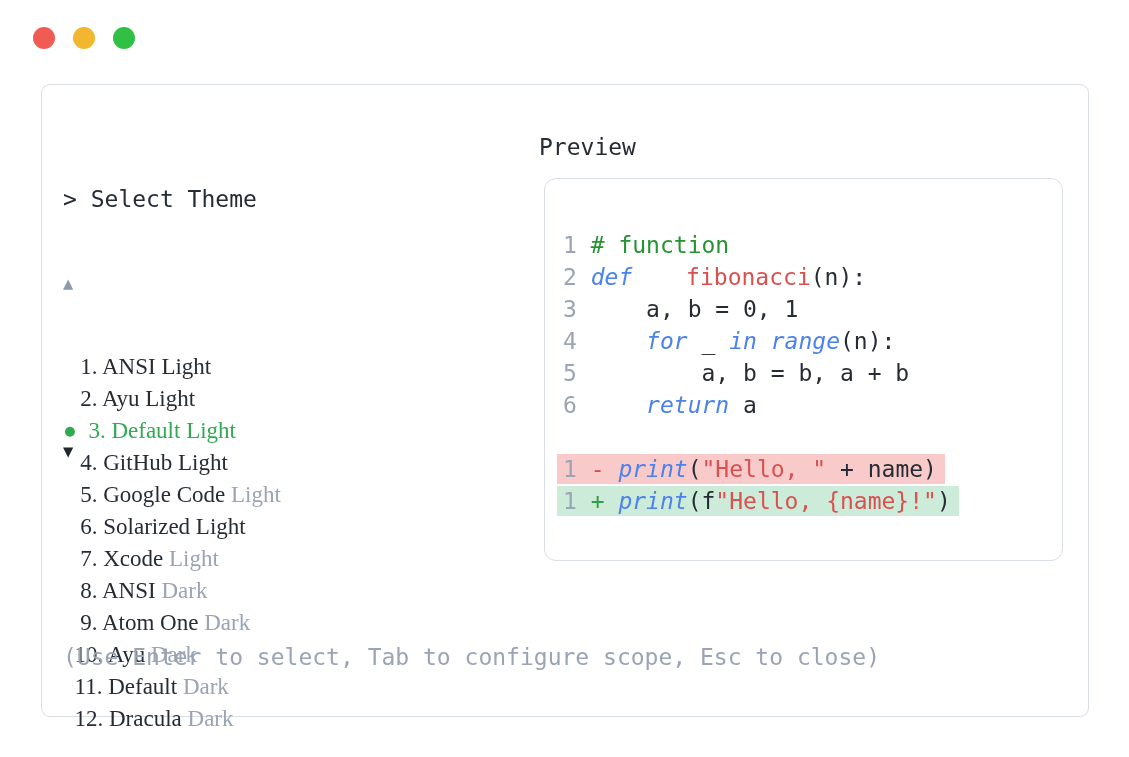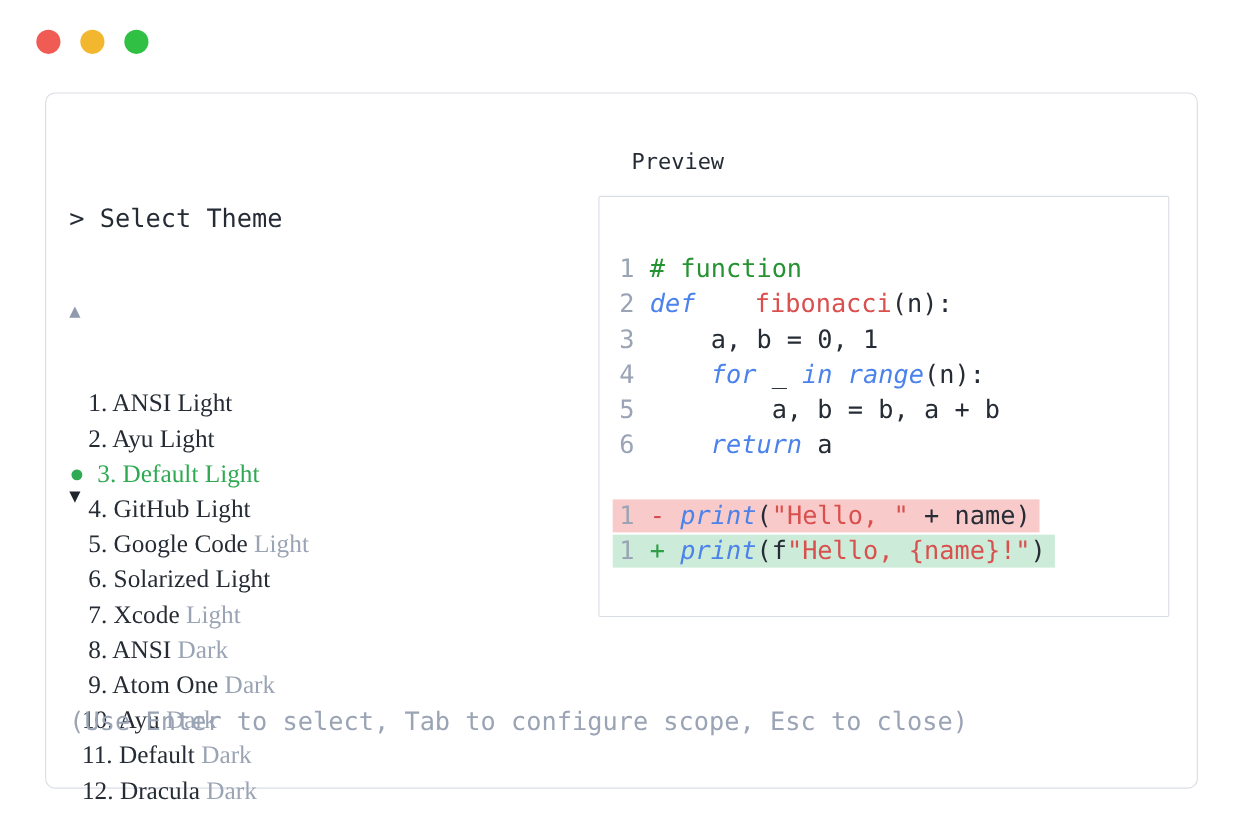--- a/index.html
+++ b/index.html
@@ -45,24 +45,24 @@
   .row{color:var(--dark);font-family:Liberation Serif, serif;}
   .row.selected{color:var(--select-green);}
   .row .muted{color:var(--muted);}
   .row .marker{color:var(--select-green);}
 
   
   .footer{position:absolute;left:21px;top:556px;height:32px;line-height:32px;
           font-size:23px;color:var(--muted);white-space:pre;}
 
   
-  .preview-label{position:absolute;left:497px;top:46px;height:32px;line-height:32px;font-size:20px;margin-left:35px;}
+  .preview-label{position:absolute;left:497px;top:46px;height:32px;line-height:32px;font-size:23px;}
   .preview-box{
     position:absolute;left:502px;top:93px;width:519px;height:383px;
-    background:#ffffff;border:1.5px solid var(--border);border-radius:2px;
+    background:#ffffff;border:1.5px solid var(--border);border-radius:12px;
   }
   .code{position:absolute;left:18px;top:50px;font-size:23px;white-space:pre;}
   .cl{height:32px;line-height:32px;}
   .tk-num{color:var(--muted);}
   .tk-plain{color:var(--dark);}
   .tk-comment{color:var(--comment);}
   .tk-kw{color:var(--keyword);font-style:italic;}
   .tk-fn{color:var(--string-red);margin-left:40px;}
   .tk-str{color:var(--string-red);}
   .tk-del{color:var(--del-marker);}

